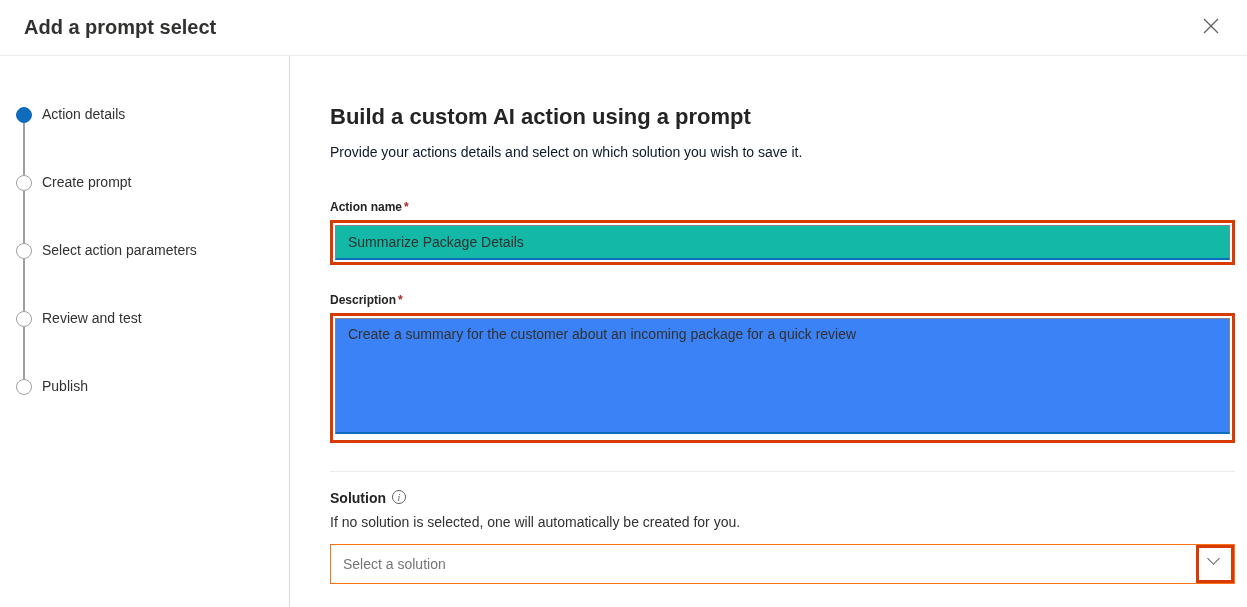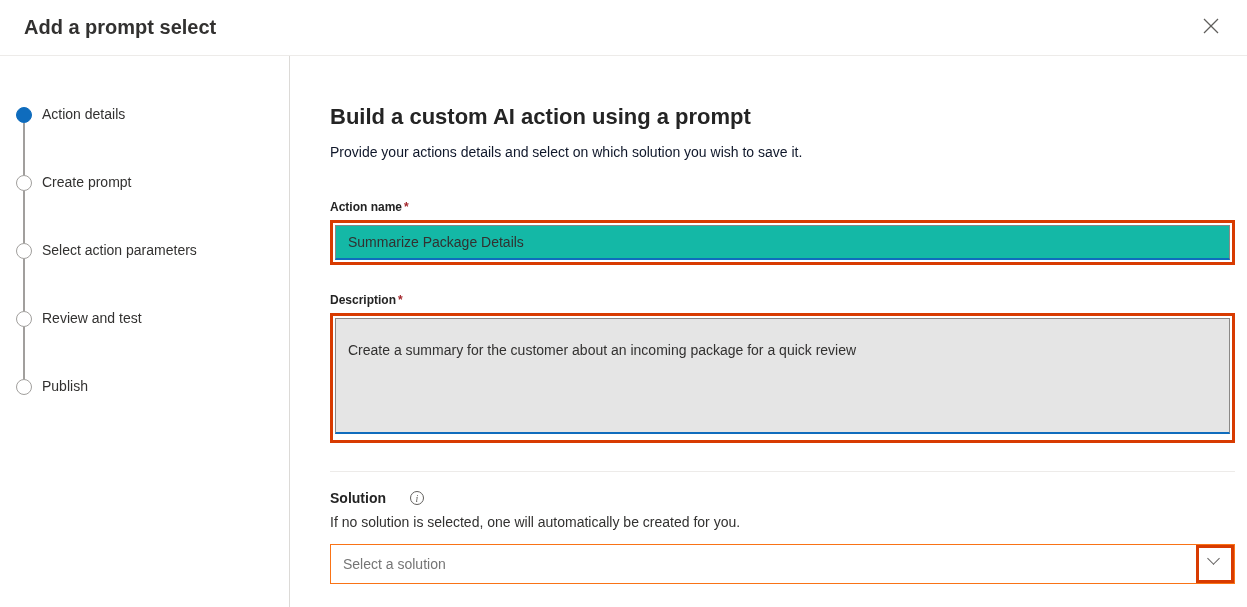--- a/index.html
+++ b/index.html
@@ -156,45 +156,44 @@
       font-family: inherit;
       border: 1px solid #8a8886;
       border-bottom: 2px solid #0f6cbd;
       background: #14b8a6;
       color: #323130;
       outline: none;
     }
 
     .textarea-input {
       width: 100%;
-      padding: 23px 12px;
+      padding: 7px 12px;
       font-size: 14px;
       font-family: inherit;
       border: 1px solid #8a8886;
       border-bottom: 2px solid #0f6cbd;
-      background: #e5e5e5;
+      background: #3b82f6;
       color: #323130;
       outline: none;
       resize: none;
       height: 116px;
     }
 
     .separator {
       border: none;
       border-top: 1px solid #edebe9;
       margin: 18px 0 18px 0;
     }
 
     .section-label {
       font-size: 14px;
       font-weight: 600;
       color: #242424;
       display: flex;
-      align-items: center;
-      gap: 24px;
+      gap: 6px;
     }
 
     .info-icon {
       width: 14px;
       height: 14px;
       border: 1px solid #605e5c;
       border-radius: 50%;
       display: inline-flex;
       align-items: center;
       justify-content: center;

